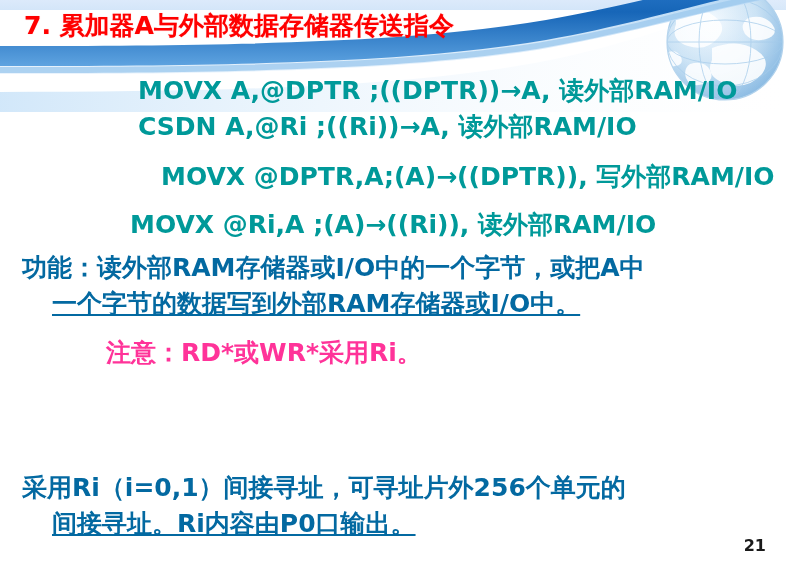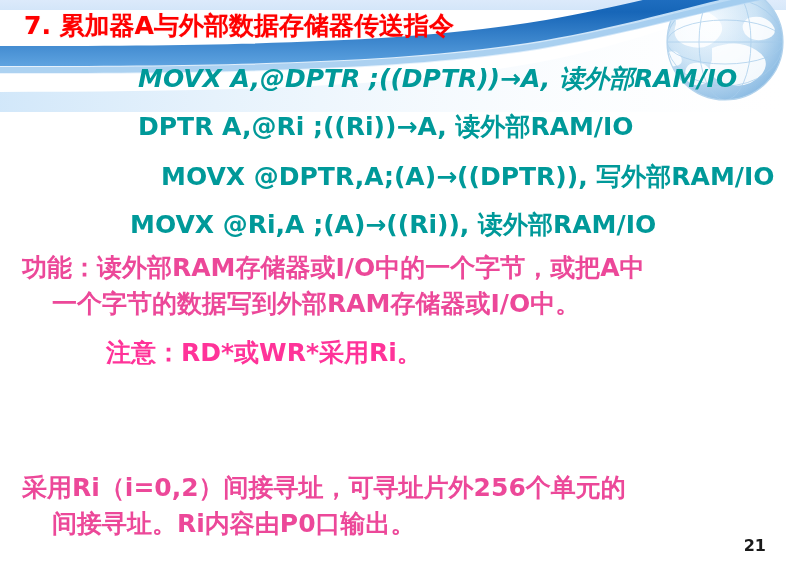--- a/index.html
+++ b/index.html
@@ -57,36 +57,36 @@
     z-index: 5;
   }
   .instr {
     color: #009999;
     font-weight: bold;
     font-size: 25px;
     line-height: 38px;
     white-space: nowrap;
     font-family: "DejaVu Sans", "Liberation Sans", sans-serif;
   }
-  .instr-1 { position:absolute; left:138px; top:0px;font-style:italic; }
+  .instr-1 { position:absolute; left:138px; top:12px; }
   .instr-2 { position:absolute; left:138px; top:48px; }
   .instr-3 { position:absolute; left:130px; top:98px;margin-left:31px; }
   .instr-4 { position:absolute; left:130px; top:146px; }
 
   
   .para {
     position: absolute;
-    color: #ec4899;
+    color: #0369a1;
     font-weight: bold;
     font-size: 25px;
     line-height: 36px;
     font-family: "DejaVu Sans", "Liberation Sans", sans-serif;
   }
   .para .l1 { display: block; }
-  .para .l2 { display: block; padding-left: 30px; }
+  .para .l2 { display: block; padding-left: 30px; text-decoration: underline; }
 
   .p-function { left: 22px; top: 250px; width: 760px; }
   .p-note {
     left: 106px;
     top: 335px;
     color: #ff3399;
     width: 660px;
   }
   .p-dptr  { left: 22px; top: 390px; width: 760px; }
   .p-ri    { left: 22px; top: 470px; width: 760px; }
@@ -185,35 +185,35 @@
         <path d="M0 67 C 250 67, 420 63, 548 41 C 650 23, 706 3, 786 -11 L786 -5
                  C 706 9, 648 29, 548 47 C 420 69, 250 73, 0 73 Z" fill="#9ec9ee" opacity="0.8"></path>
       </g>
     </svg>
 
     <div class="title">7. 累加器A与外部数据存储器传送指令</div>
   </div>
 
   <div class="instr-block">
     <div class="instr instr-1">MOVX   A,@DPTR ;((DPTR))→A, 读外部RAM/IO</div>
-    <div class="instr instr-2">DPTR   A,@Ri ;((Ri))→A, 读外部RAM/IO</div>
+    <div class="instr instr-2">CSDN   A,@Ri ;((Ri))→A, 读外部RAM/IO</div>
     <div class="instr instr-3">MOVX @DPTR,A;(A)→((DPTR)), 写外部RAM/IO</div>
     <div class="instr instr-4">MOVX @Ri,A ;(A)→((Ri)), 读外部RAM/IO</div>
   </div>
 
   <div class="para p-function">
     <span class="l1">功能：读外部RAM存储器或I/O中的一个字节，或把A中</span>
     <span class="l2">一个字节的数据写到外部RAM存储器或I/O中。</span>
   </div>
 
   <div class="para p-note">
     <span class="l1">注意：RD*或WR*采用Ri。</span>
   </div>
 
 
   <div class="para p-ri">
-    <span class="l1">采用Ri（i=0,2）间接寻址，可寻址片外256个单元的</span>
+    <span class="l1">采用Ri（i=0,1）间接寻址，可寻址片外256个单元的</span>
     <span class="l2">间接寻址。Ri内容由P0口输出。</span>
   </div>
 
   <div class="page-number">21</div>
 
 </div>
 
 </body></html>

